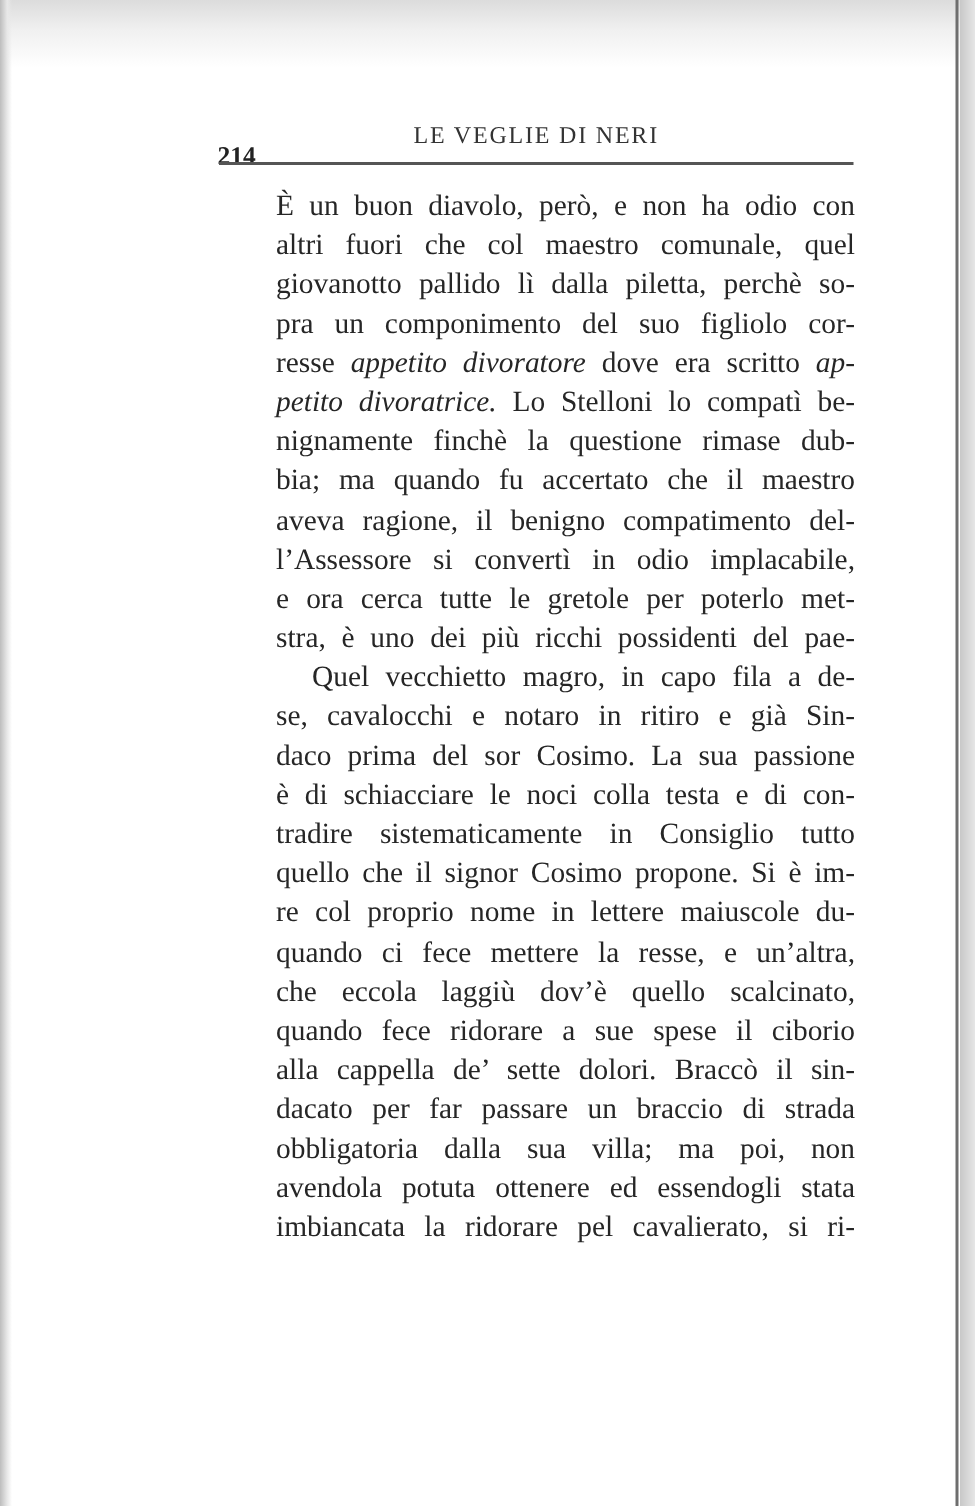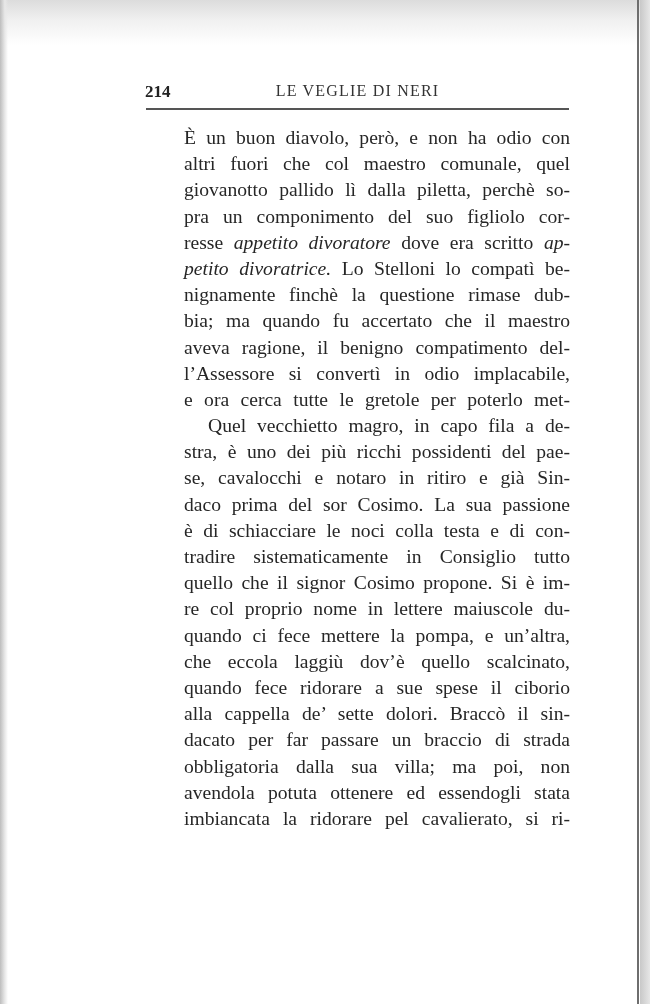--- a/index.html
+++ b/index.html
@@ -23,21 +23,21 @@
       background: linear-gradient(to right, #c8c8c8, #e6e6e6);
     }
     .right-rule {
       position: absolute; left: 637px; top: 0; width: 2px; height: 1004px;
       background: #6e6e6e;
     }
     .header {
       position: absolute; left: 145px; top: 78px; width: 425px; height: 24px;
     }
     .page-number {
-      position: absolute; left: 0; top: 4px;
+      position: absolute; left: 0; top: 16px;
       font-family: "Liberation Serif", serif; font-weight: bold;
       font-size: 17px; color: #222;
     }
     .running-head {
       position: absolute; left: 0; width: 425px; top: 4px; text-align: center;
       font-family: "Liberation Serif", serif;
       font-size: 16px; letter-spacing: 1.2px; color: #333;
     }
     .header-rule {
       position: absolute; left: 146px; top: 108px; width: 423px; height: 2px;
@@ -77,29 +77,29 @@
     <span class="line">altri fuori che col maestro comunale, quel</span>
     <span class="line">giovanotto pallido lì dalla piletta, perchè so-</span>
     <span class="line">pra un componimento del suo figliolo cor-</span>
     <span class="line"><span>resse </span><span class="it">appetito divoratore</span><span> dove era scritto </span><span class="it">ap-</span></span>
     <span class="line"><span class="it">petito divoratrice.</span><span> Lo Stelloni lo compatì be-</span></span>
     <span class="line">nignamente finchè la questione rimase dub-</span>
     <span class="line">bia; ma quando fu accertato che il maestro</span>
     <span class="line">aveva ragione, il benigno compatimento del-</span>
     <span class="line">l’Assessore si convertì in odio implacabile,</span>
     <span class="line">e ora cerca tutte le gretole per poterlo met-</span>
+    <span class="line">stra, è uno dei più ricchi possidenti del pae-</span>
     <span class="line indent">Quel vecchietto magro, in capo fila a de-</span>
-    <span class="line">stra, è uno dei più ricchi possidenti del pae-</span>
     <span class="line">se, cavalocchi e notaro in ritiro e già Sin-</span>
     <span class="line">daco prima del sor Cosimo. La sua passione</span>
     <span class="line">è di schiacciare le noci colla testa e di con-</span>
     <span class="line">tradire sistematicamente in Consiglio tutto</span>
     <span class="line">quello che il signor Cosimo propone. Si è im-</span>
     <span class="line">re col proprio nome in lettere maiuscole du-</span>
-    <span class="line">quando ci fece mettere la pompa, e un’altra,</span>
+    <span class="line">quando ci fece mettere la resse, e un’altra,</span>
     <span class="line">che eccola laggiù dov’è quello scalcinato,</span>
     <span class="line">quando fece ridorare a sue spese il ciborio</span>
     <span class="line">alla cappella de’ sette dolori. Braccò il sin-</span>
     <span class="line">dacato per far passare un braccio di strada</span>
     <span class="line">obbligatoria dalla sua villa; ma poi, non</span>
     <span class="line">avendola potuta ottenere ed essendogli stata</span>
     <span class="line">imbiancata la ridorare pel cavalierato, si ri-</span>
   </div>
 </div>
 

